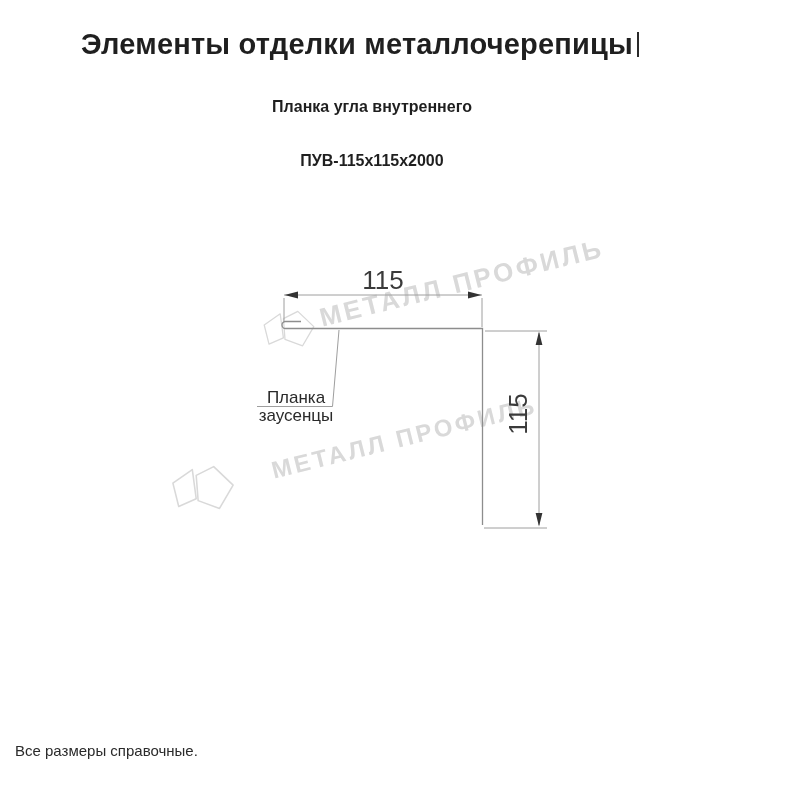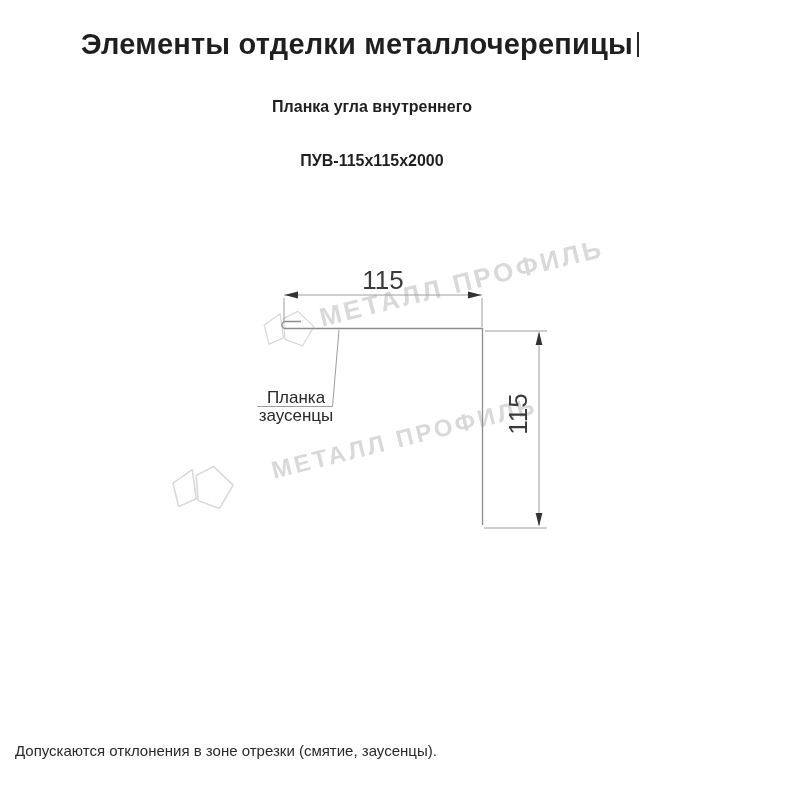--- a/index.html
+++ b/index.html
@@ -104,16 +104,16 @@
 
   <div class="dim-label horizontal">115</div>
   <div class="dim-label vertical">115</div>
 
   <div class="face-label">
     <div>Планка</div>
     <div>заусенцы</div>
   </div>
 
   <div class="footer">
-    <div>Допускаются отклонения в зоне отрезки (смятие, заусенцы).</div>
+    <div>Все размеры справочные.</div>
   </div>
 
 </div>
 
 </body></html>

